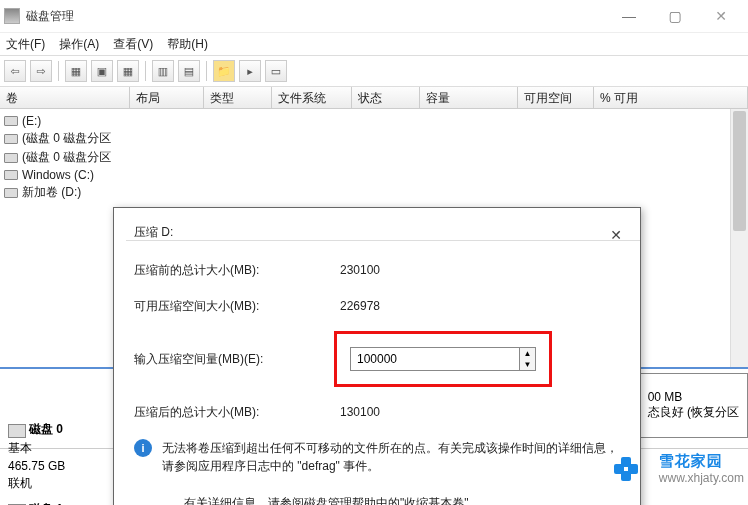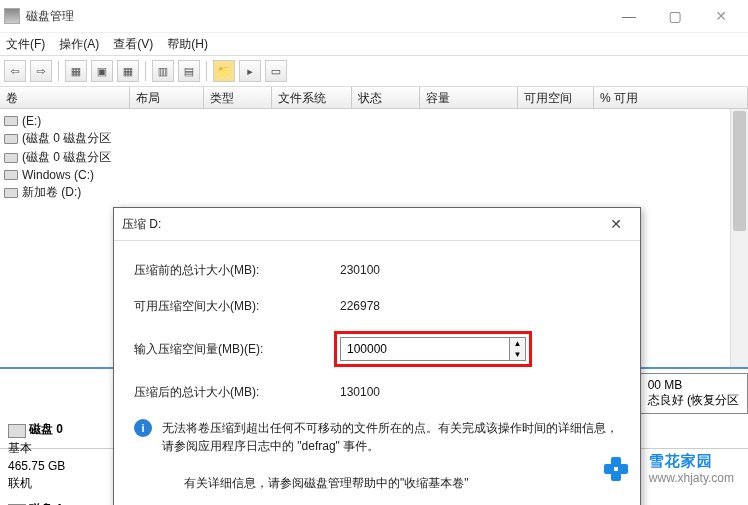--- a/index.html
+++ b/index.html
@@ -26,47 +26,47 @@
 
 .tree { position:absolute; left:0; top:0; width:130px; padding:4px 4px; }
 .tree-item { display:flex; align-items:center; gap:4px; padding:1px 0; color:#222; }
 .tree-item .disk-ico { width:14px; height:10px; border:1px solid #888; background:#ddd; border-radius:1px; }
 
 .bottom { position:absolute; left:0; right:0; bottom:0; top: 258px; border-top:2px solid #5a8fd6; background:#fff; }
 .bottom-sec { border-bottom:1px solid #ccc; padding:4px 8px; display:flex; gap:12px; }
 .blk-left { display:flex; flex-direction:column; gap:2px; }
 .blk-left .l1 { display:flex; align-items:flex-end; gap:3px;margin-top:48px; }
 .blk-left .ico { width:18px; height:14px; border:1px solid #888; background:#ddd; }
-.blk-right { border:1px solid #888; padding:4px 8px; min-width:100px; }
+.blk-right { border:1px solid #888; padding:16px 8px; min-width:100px; }
 .blk-right.cut { position:absolute; right:0; top:4px; }
 
 .scrollbar { position:absolute; top:0; right:0; width:18px; height:258px; background:#f0f0f0; border-left:1px solid #ddd; }
 .scrollbar .thumb { position:absolute; top:2px; left:2px; right:2px; height:120px; background:#c8c8c8; border-radius:2px; }
 
 .dialog { position:absolute; top:98px; left:113px; width:528px; height:370px; background:#fff; border:1px solid #666; box-shadow:2px 2px 8px rgba(0,0,0,.3); }
-.dlg-title { height:28px; display:flex; align-items:center; padding:16px 8px; border-bottom:1px solid #ddd; }
+.dlg-title { height:28px; display:flex; padding:16px 8px; border-bottom:1px solid #ddd;margin-left:12px; }
 .dlg-title .t { flex:1; color:#222; }
 .dlg-close { width:32px; height:22px; display:flex; align-items:center; justify-content:center; font-size:14px; color:#444; }
 .dlg-body { padding: 18px 20px 10px 20px; }
 .row { display:flex; align-items:center; margin-bottom:14px; }
 .row .lbl { width:200px; color:#222; }
 .row .val { width:186px; padding:4px 6px; color:#222; }
 .spinbox { width:186px; border:1px solid #888; display:flex; position:relative; }
 .spinbox input { flex:1; border:none; padding:4px 6px; outline:none; font-size:12px; }
 .spinbtns { width:16px; display:flex; flex-direction:column; border-left:1px solid #888; }
 .spinbtns div { flex:1; display:flex; align-items:center; justify-content:center; font-size:8px; background:#f4f4f4; }
-.red-wrap { border:3px solid #e11; padding:3px; }
+.red-wrap { border:3px solid #e11; padding:13px; }
 
 .info { display:flex; gap:10px; margin:16px 0 20px 0; }
 .info .i-ico { width:18px; height:18px; border-radius:50%; background:#2a7fd4; color:#fff; display:flex; align-items:center; justify-content:center; font-weight:bold; font-size:11px; flex:0 0 auto; }
 .info .i-txt { color:#222; line-height:1.5; }
 
 .hint { text-align:left; padding-left:50px; color:#222; margin-bottom:28px; }
 
-.watermark { position:absolute; right:14px; bottom:20px; display:flex; align-items:center; gap:21px; z-index:50;justify-content:space-between; }
+.watermark { position:absolute; right:4px; bottom:20px; display:flex; align-items:center; gap:21px; z-index:50;justify-content:space-between; }
 .wm-ico { width:24px; height:24px; position:relative; }
 .wm-ico .sq { position:absolute; width:10px; height:10px; background:#1a88e6; border-radius:2px; }
 .wm-ico .s1{top:0;left:7px;} .wm-ico .s2{top:7px;left:0;} .wm-ico .s3{top:7px;left:14px;} .wm-ico .s4{top:14px;left:7px;}
 .wm-txt { display:flex; flex-direction:column; }
 .wm-txt .m { color:#1a88e6; font-weight:bold; font-size:15px; letter-spacing:1px; }
 .wm-txt .s { color:#888; font-size:12px; }
 </style>
 </head>
 <body>
 

